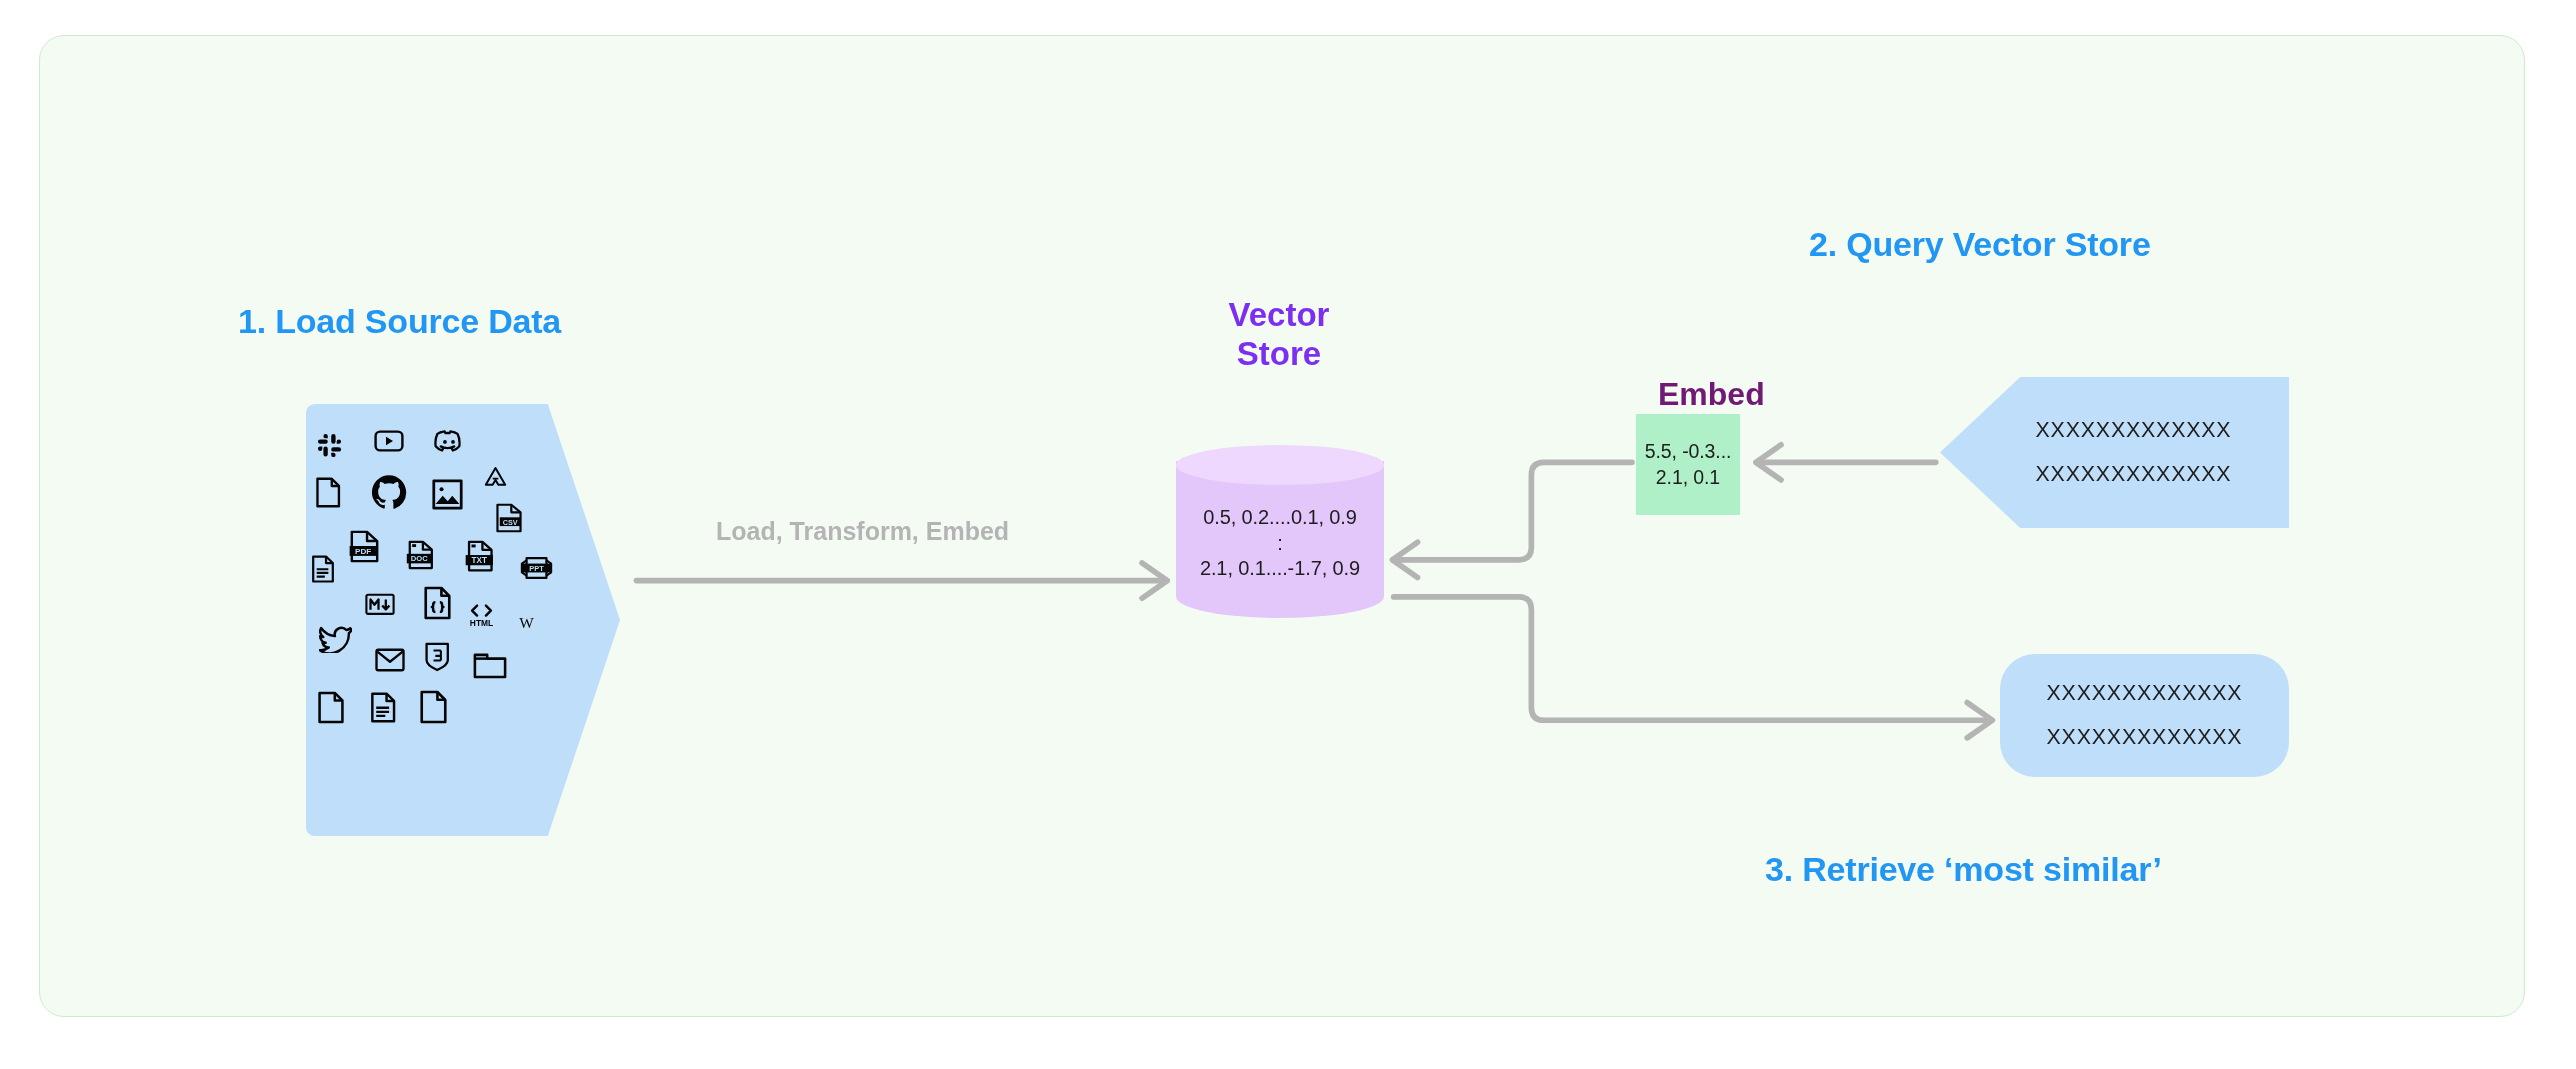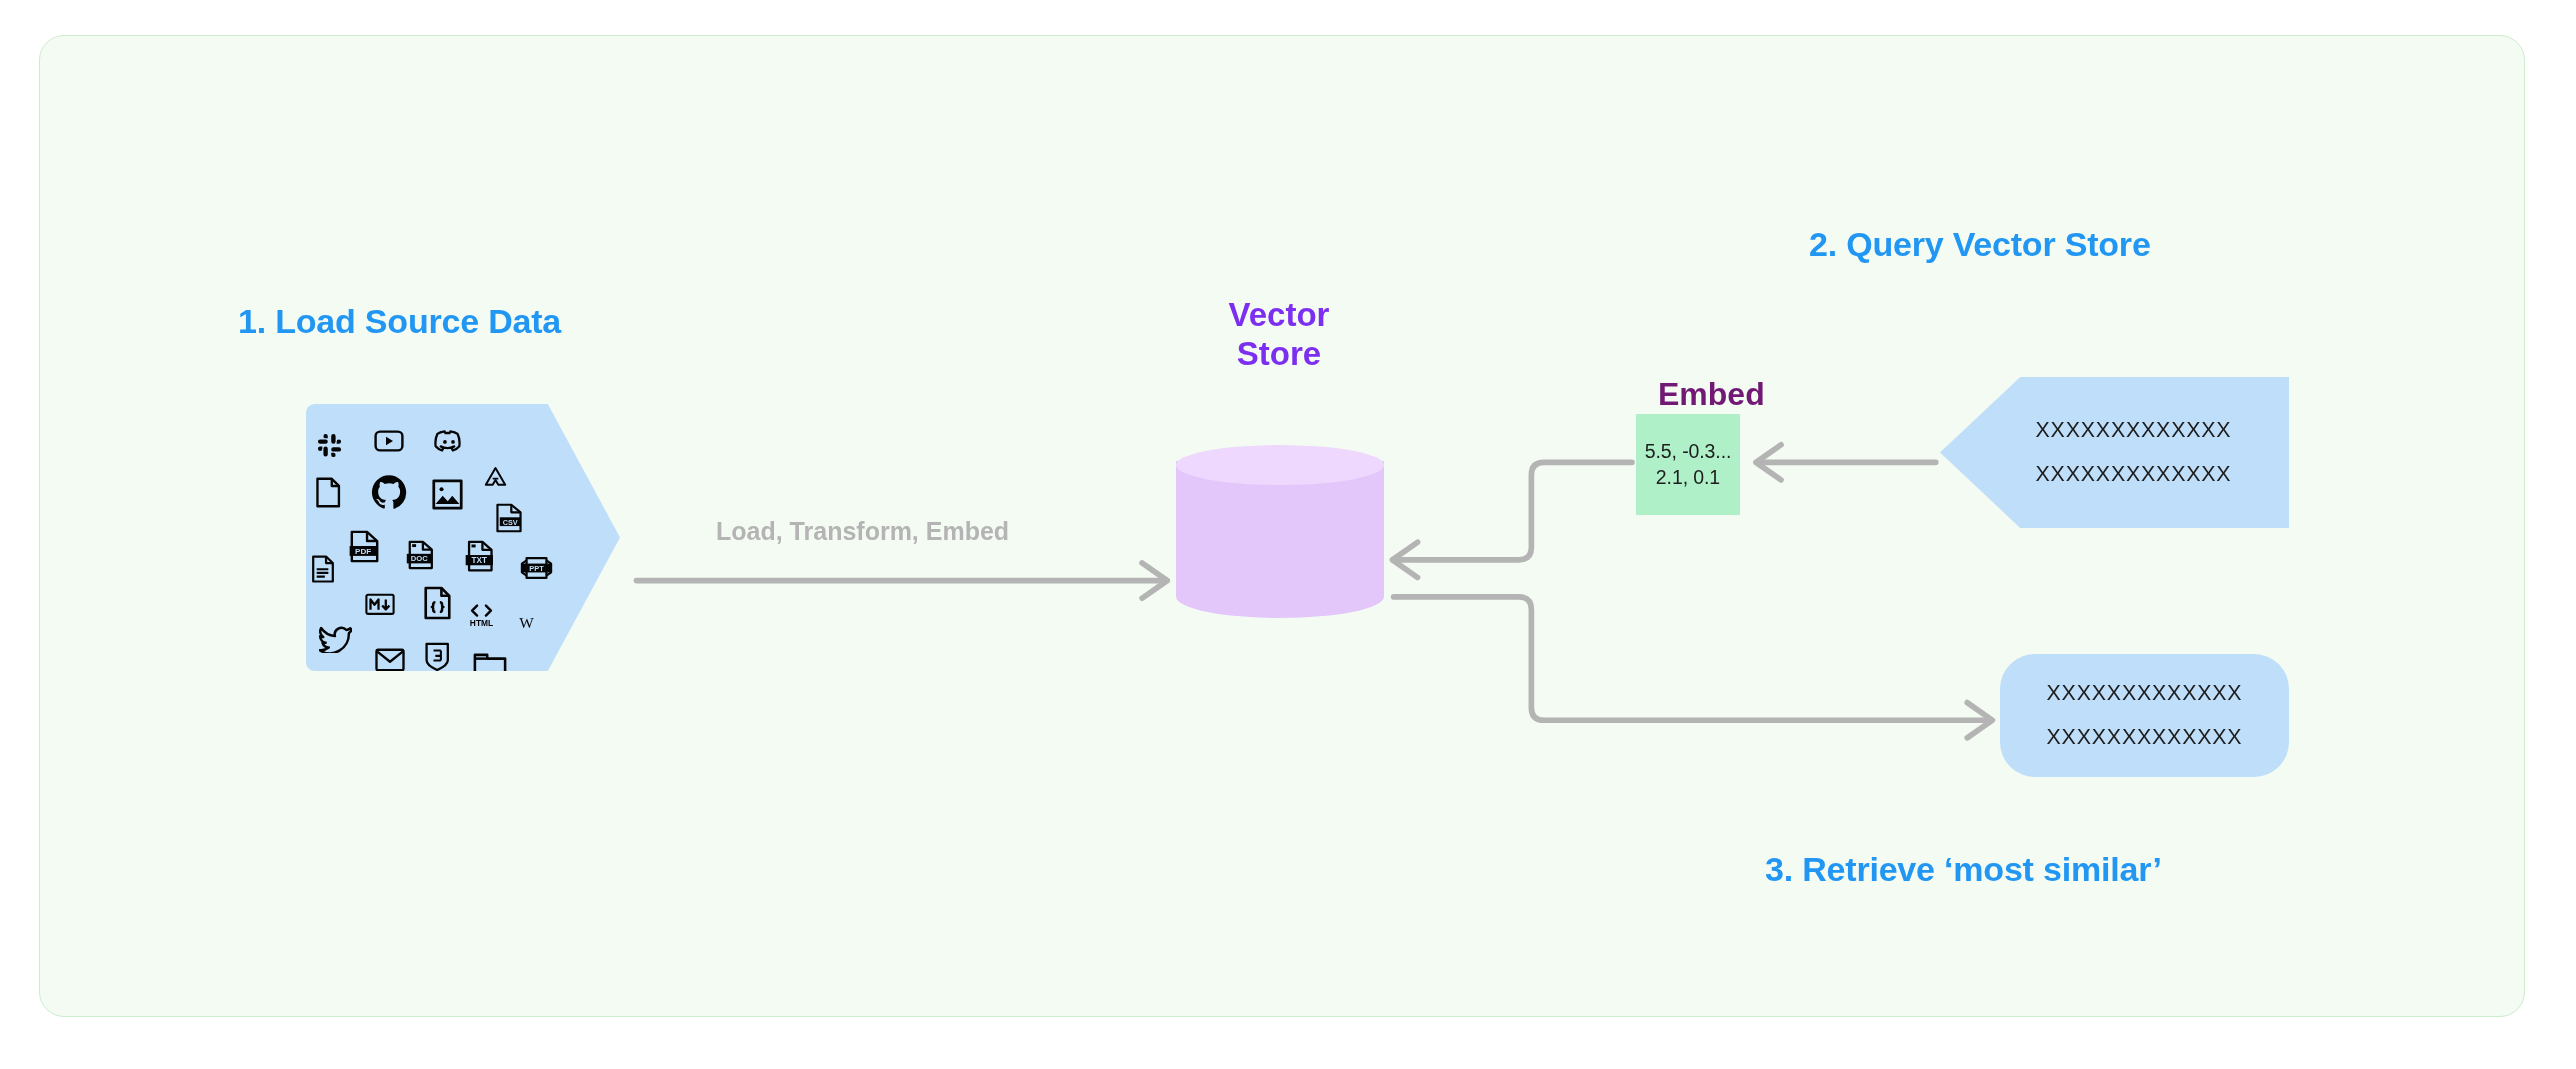--- a/index.html
+++ b/index.html
@@ -69,21 +69,21 @@
   #step1 { left: 238px;  top: 302px; }
   #step2 { left: 1809px; top: 225px; }
   #step3 { left: 1765px; top: 850px; }
 
   
   #source-hex {
     position: absolute;
     left: 306px;
     top: 404px;
     width: 314px;
-    height: 267px;
+    height: 432px;
     background: #bfdefa;
     -webkit-clip-path: polygon(0% 0%, 77% 0%, 100% 50%, 77% 100%, 0% 100%);
     clip-path: polygon(0% 0%, 77% 0%, 100% 50%, 77% 100%, 0% 100%);
     border-top-left-radius: 8.8px;
     border-bottom-left-radius: 8.8px;
   }
   .icon-cell {
     position: absolute;
     display: flex;
     align-items: center;
@@ -427,20 +427,25 @@
   <div id="load-label">Load, Transform, Embed</div>
 
   <div id="vs-title">
     <div>Vector</div>
     <div>Store</div>
   </div>
 
   <div id="cylinder">
     <div id="cyl-body"></div>
     <div id="cyl-top"></div>
+    <div id="cyl-text">
+      <div>0.5, 0.2....0.1, 0.9</div>
+      <div>:</div>
+      <div>2.1, 0.1....-1.7, 0.9</div>
+    </div>
   </div>
 
   <div id="embed-label">Embed</div>
   <div id="embed-box">
     <div class="val">
       <div>5.5, -0.3...</div>
       <div>2.1, 0.1</div>
     </div>
   </div>
 

